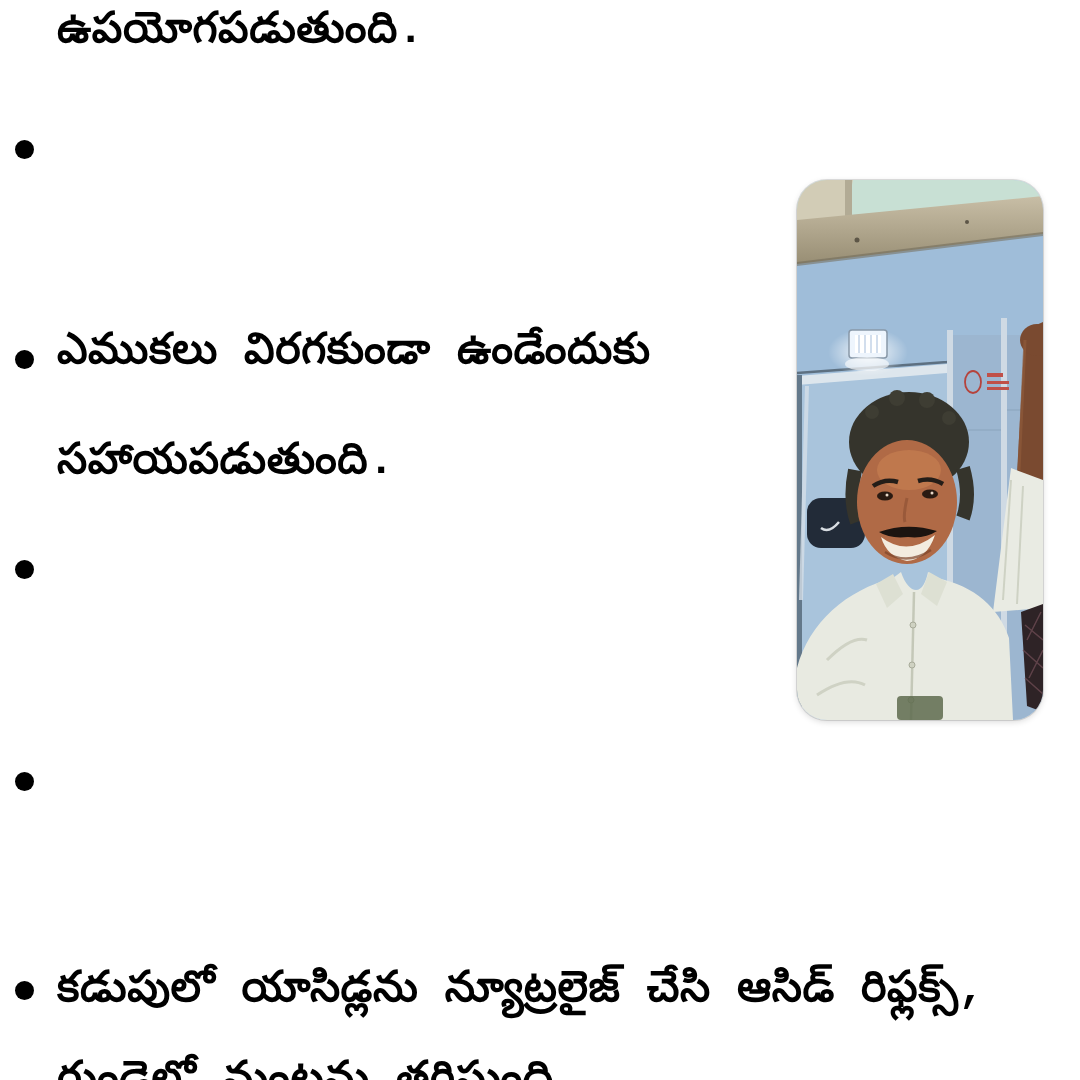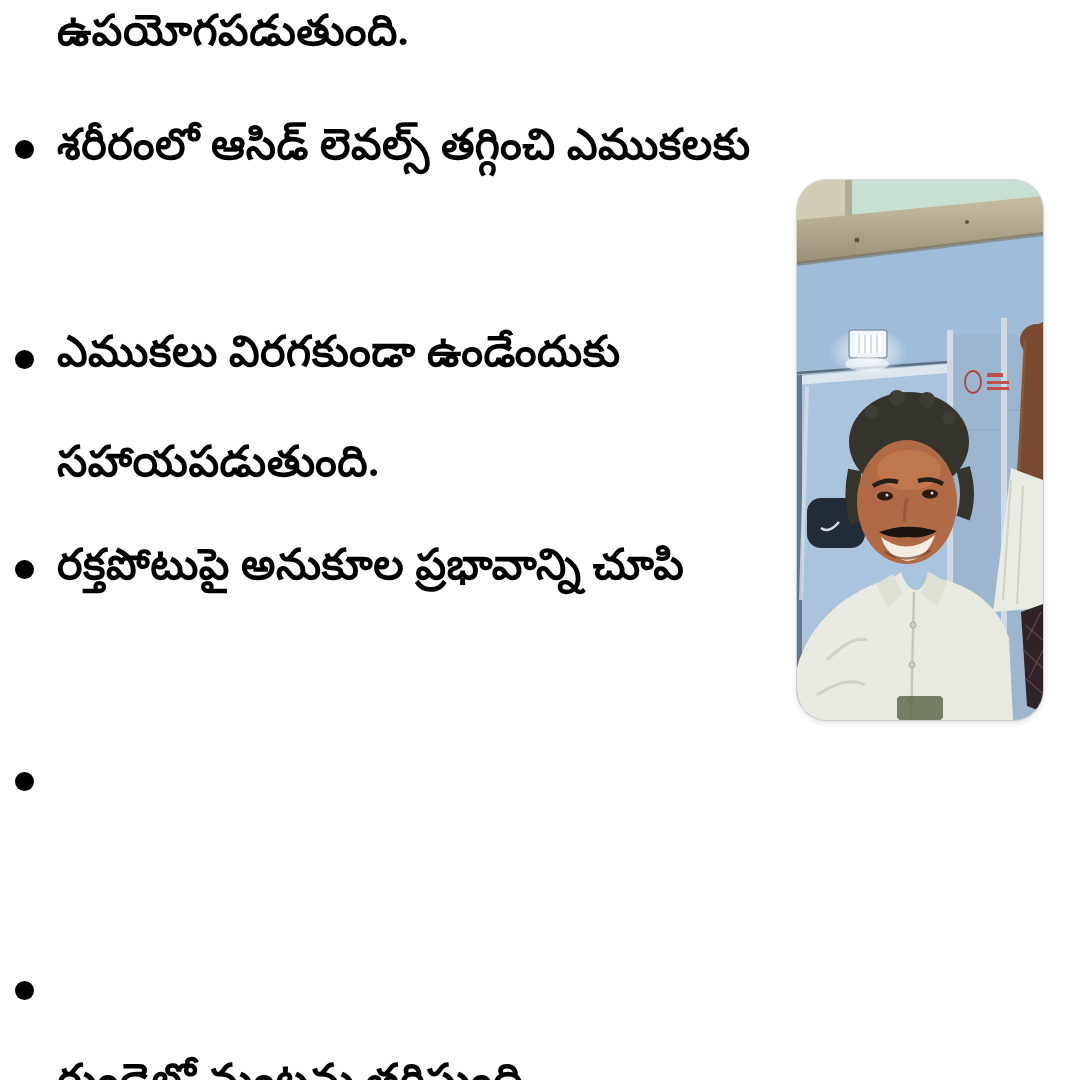--- a/index.html
+++ b/index.html
@@ -1,21 +1,21 @@
 <!DOCTYPE html>
 <html><head>
 <meta charset="utf-8">
 <style>
   html,body{margin:0;padding:0;}
   .page{
     position:relative;
     width:1080px;height:1080px;
     background:#ffffff;
     overflow:hidden;
-    font-family:Liberation Serif, serif;
+    font-family:Liberation Mono, monospace;
   }
   .line{
     position:absolute;
     left:57px;
     font-size:43px;
     font-weight:700;
     color:#000000;
     line-height:62px;
     white-space:nowrap;
     letter-spacing:0.5px;
@@ -39,32 +39,31 @@
   .photo svg{display:block;width:100%;height:100%;}
 </style>
 </head>
 <body>
 
 <div class="page">
 
   <div class="line" style="top:0px">ఉపయోగపడుతుంది.</div>
 
   <span class="dot" style="top:140px"></span>
-  <div class="line" style="top:114px">శరీరంలో ఆసిడ్ లెవల్స్ తగ్గించి ఎముకలకు</div>
 
   <span class="dot" style="top:350px"></span>
   <div class="line" style="top:431px">సహాయపడుతుంది.</div>
   <div class="line" style="top:321px">ఎముకలు విరగకుండా ఉండేందుకు</div>
 
   <span class="dot" style="top:560px"></span>
-  <div class="line" style="top:534px">రక్తపోటుపై అనుకూల ప్రభావాన్ని చూపి</div>
 
   <span class="dot" style="top:772px"></span>
 
   <span class="dot" style="top:981px"></span>
+  <div class="line" style="top:959px">కడుపులో యాసిడ్లను న్యూట్రలైజ్ చేసి ఆసిడ్ రిఫ్లక్స్,</div>
   <div class="line" style="top:1049px">గుండెల్లో మంటను తగ్గిస్తుంది.</div>
 
   <figure class="photo">
     <svg viewBox="0 0 246 540" preserveAspectRatio="none">
       <defs>
         <linearGradient id="beamGrad" x1="0" y1="0" x2="0" y2="1">
           <stop offset="0" stop-color="#c8beA6"></stop>
           <stop offset="1" stop-color="#988e74"></stop>
         </linearGradient>
         <radialGradient id="lightGlow" cx="0.5" cy="0.5" r="0.5">

